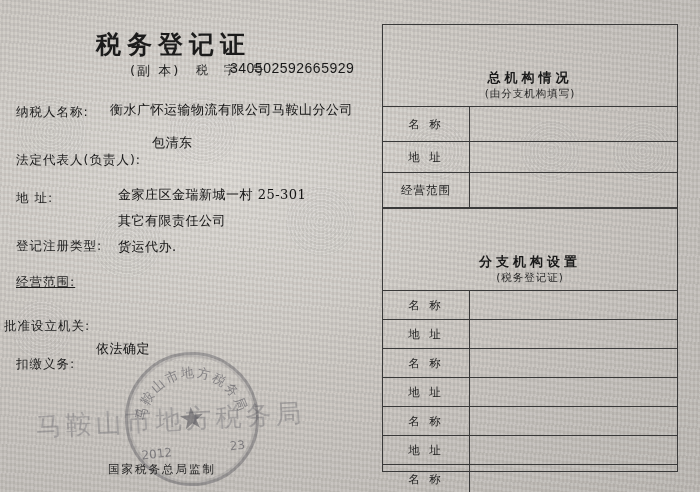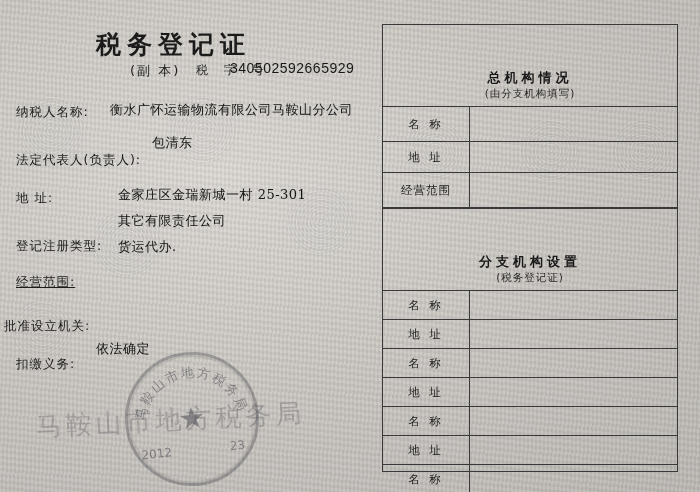--- a/index.html
+++ b/index.html
@@ -164,20 +164,21 @@
         <defs>
             <path id="arcpath" d="M 16,70 A 48,48 0 0 1 112,70"></path>
           </defs>
         <text><textPath href="#arcpath" startOffset="6%">马鞍山市地方税务局</textPath></text>
       </svg>
       <div class="star">★</div>
       <div class="year">2012</div>
       <div class="num">23</div>
     </div>
 
+    <div id="footer-note">国家税务总局监制</div>
   </div>
 
   <div id="right">
 
     <div class="sec-head">
       <div class="l1">总机构情况</div>
       <div class="l2">(由分支机构填写)</div>
     </div>
 
     <div class="trow h34">

